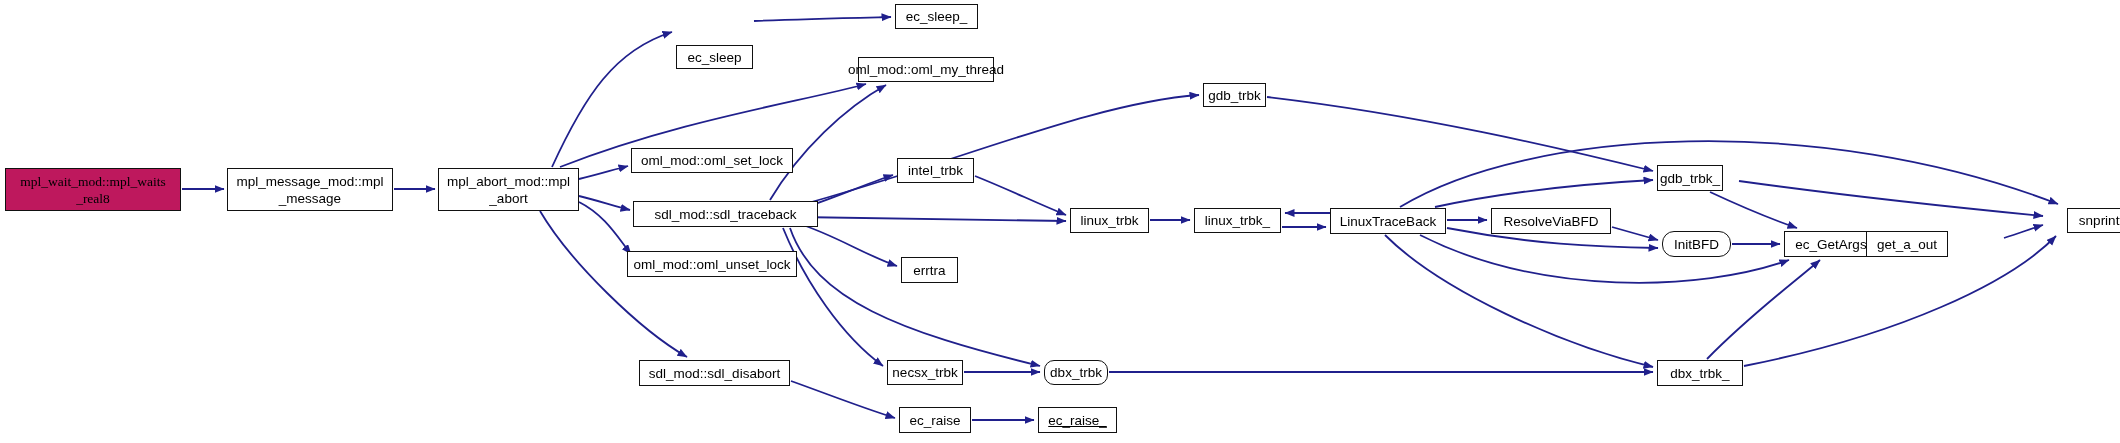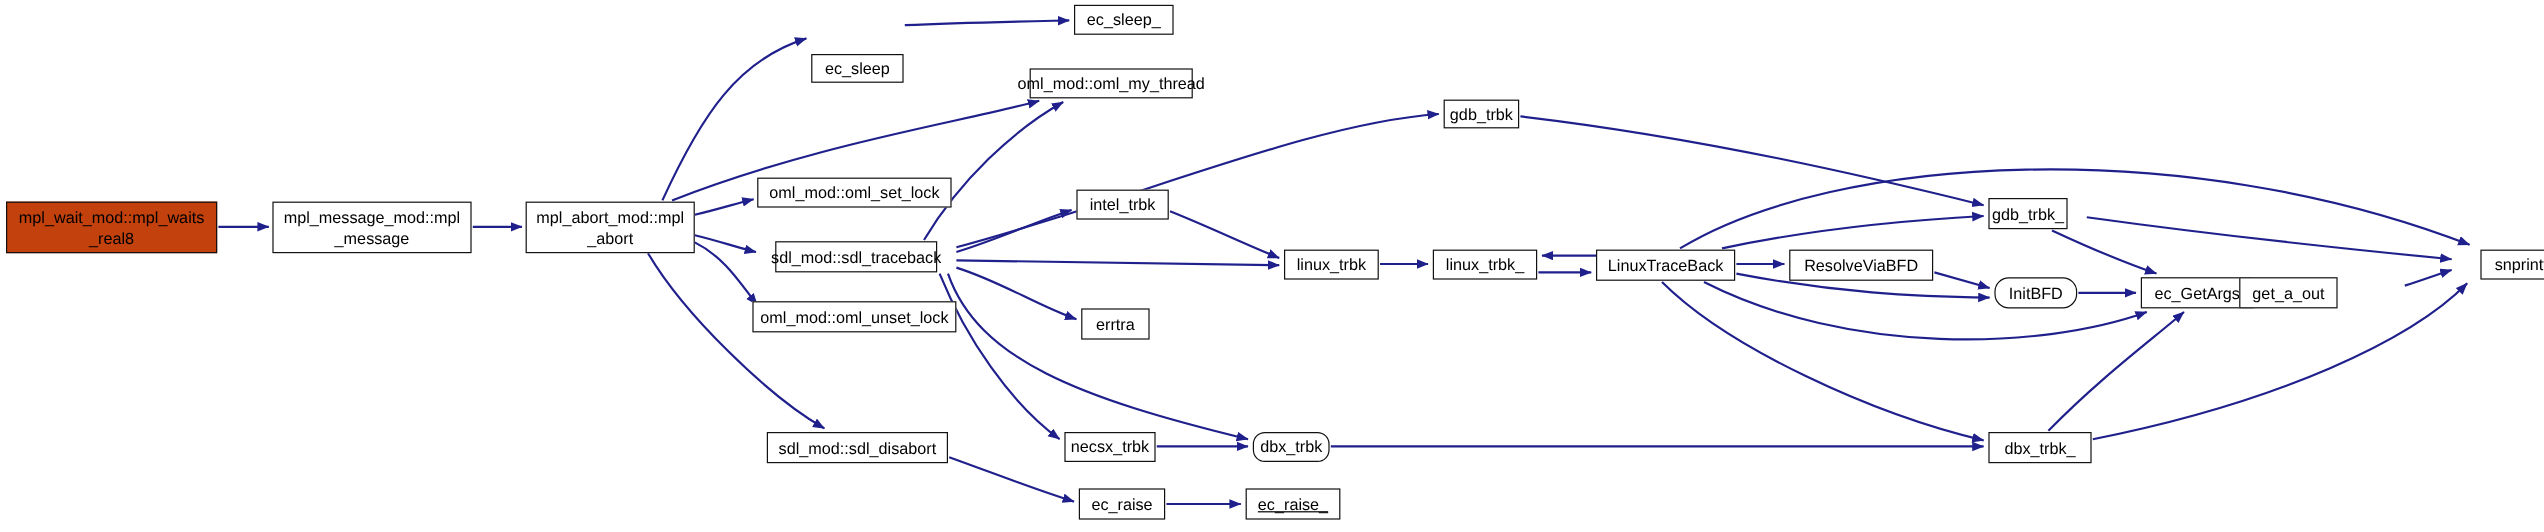--- a/index.html
+++ b/index.html
@@ -15,21 +15,21 @@
     align-items:center;
     justify-content:center;
     text-align:center;
     font-size:13.5px;
     line-height:17px;
     color:#000000;
     white-space:pre-line;
     cursor:pointer;
     z-index:2;
   }
-  .node.root{background:#c2410c;}
+  .node.root{background:#be185d;font-family:Liberation Serif, serif;}
   path.edge{fill:none;stroke-width:1.8px;}
 </style>
 </head>
 <body>
 
 <div id="canvas">
   <svg class="edges" viewBox="0 0 2120 443">
     <defs>
       <marker id="arrow" markerWidth="11" markerHeight="9" refX="9.5" refY="4" orient="auto" markerUnits="userSpaceOnUse">
         <path d="M0,0 L10,4 L0,8 z" fill="#20208c"></path>
@@ -82,21 +82,21 @@
 _real8</div>
       <div class="node" style="left: 227px; top: 168px; width: 166px; height: 43px;">mpl_message_mod::mpl
 _message</div>
       <div class="node" style="left: 438px; top: 168px; width: 141px; height: 43px;">mpl_abort_mod::mpl
 _abort</div>
       <div class="node" style="left: 676px; top: 13px; width: 77px; height: 24px; margin-top: 32px;">ec_sleep</div>
       <div class="node" style="left: 895px; top: 4px; width: 83px; height: 25px;">ec_sleep_</div>
       <div class="node" style="left: 858px; top: 57px; width: 136px; height: 25px;">oml_mod::oml_my_thread</div>
       <div class="node" style="left: 1203px; top: 83px; width: 63px; height: 24px;">gdb_trbk</div>
       <div class="node" style="left: 631px; top: 148px; width: 162px; height: 25px;">oml_mod::oml_set_lock</div>
-      <div class="node" style="left: 646px; top: 201px; width: 135px; height: 26px;">sdl_mod::sdl_traceback</div>
+      <div class="node" style="left: 633px; top: 201px; width: 185px; height: 26px;">sdl_mod::sdl_traceback</div>
       <div class="node" style="left: 627px; top: 251px; width: 170px; height: 26px;">oml_mod::oml_unset_lock</div>
       <div class="node" style="left: 897px; top: 158px; width: 77px; height: 25px;">intel_trbk</div>
       <div class="node" style="left: 901px; top: 257px; width: 57px; height: 26px;">errtra</div>
       <div class="node" style="left: 1070px; top: 208px; width: 79px; height: 25px;">linux_trbk</div>
       <div class="node" style="left: 1194px; top: 208px; width: 87px; height: 25px;">linux_trbk_</div>
       <div class="node" style="left: 1330px; top: 208px; width: 116px; height: 26px; text-align: center;">LinuxTraceBack</div>
       <div class="node" style="left: 1491px; top: 208px; width: 120px; height: 26px;">ResolveViaBFD</div>
       <div class="node" style="left: 1657px; top: 165px; width: 66px; height: 26px;">gdb_trbk_</div>
       <div class="node" style="left: 1662px; top: 231px; width: 69px; height: 26px; border-radius: 12px;">InitBFD</div>
       <div class="node" style="left: 1784px; top: 231px; width: 94px; height: 26px;">ec_GetArgs</div>

